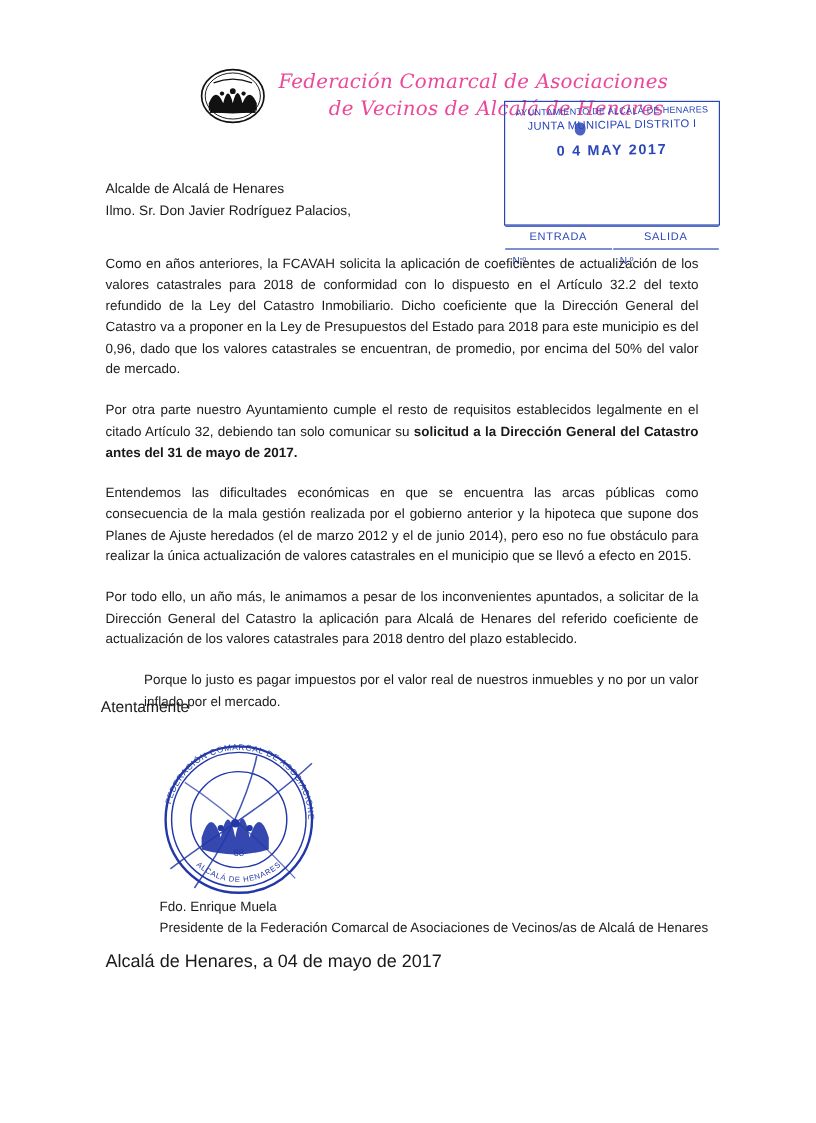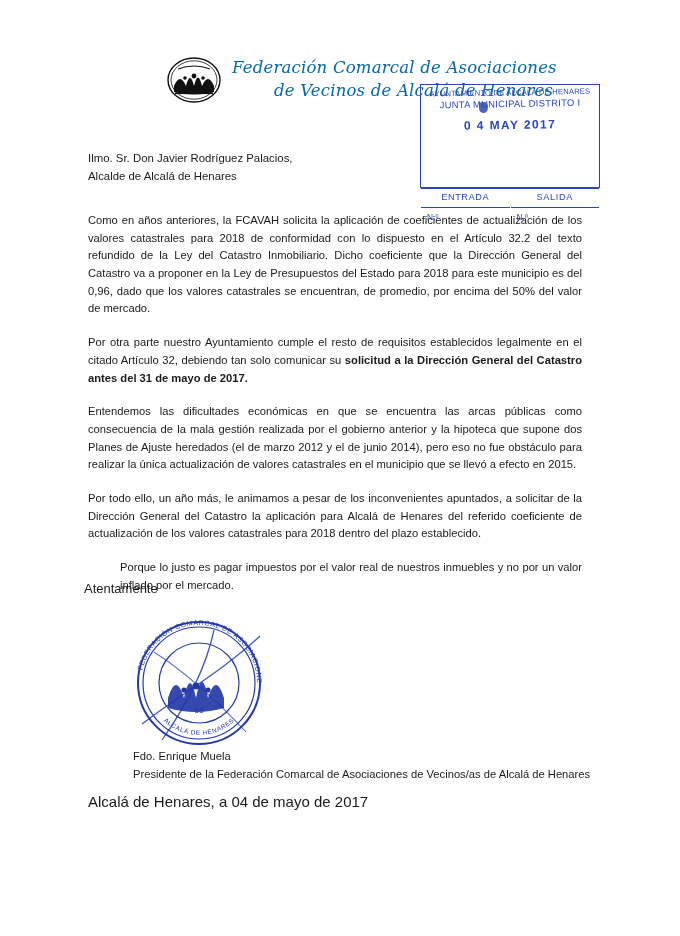--- a/index.html
+++ b/index.html
@@ -39,21 +39,21 @@
   }
   .crest svg { display:block; }
 
   .org-name {
     position: absolute;
     left: 232px;
     top: 30px;
     width: 420px;
     font-family: "DejaVu Serif", serif;
     font-style: italic;
-    color: #0369a1;
+    color: #ec4899;
     line-height: 1.42;
   }
   .org-line1 {
     font-size: 16.5px;
     letter-spacing: 0.2px;
     white-space: nowrap;
   }
   .org-line2 {
     font-size: 16.5px;
     letter-spacing: 0.2px;
@@ -223,22 +223,22 @@
         <div class="stamp-col-body">N.º</div>
       </div>
       <div class="stamp-col">
         <div class="stamp-col-head">SALIDA</div>
         <div class="stamp-col-body">N.º</div>
       </div>
     </div>
   </div>
 
   <div class="addressee">
+    <div>Alcalde de Alcalá de Henares</div>
     <div>Ilmo. Sr. Don Javier Rodríguez Palacios,</div>
-    <div>Alcalde de Alcalá de Henares</div>
   </div>
 
   <div class="content">
     <p>Como en años anteriores, la FCAVAH solicita la aplicación de coeficientes de actualización de los valores catastrales para 2018 de conformidad con lo dispuesto en el Artículo 32.2 del texto refundido de la Ley del Catastro Inmobiliario. Dicho coeficiente que la Dirección General del Catastro va a proponer en la Ley de Presupuestos del Estado para 2018 para este municipio es del 0,96, dado que los valores catastrales se encuentran, de promedio, por encima del 50% del valor de mercado.</p>
     <p><span>Por otra parte nuestro Ayuntamiento cumple el resto de requisitos establecidos legalmente en el citado Artículo 32, debiendo tan solo comunicar su </span><b>solicitud a la Dirección General del Catastro antes del 31 de mayo de 2017.</b></p>
     <p>Entendemos las dificultades económicas en que se encuentra las arcas públicas como consecuencia de la mala gestión realizada por el gobierno anterior y la hipoteca que supone dos Planes de Ajuste heredados (el de marzo 2012 y el de junio 2014), pero eso no fue obstáculo para realizar la única actualización de valores catastrales en el municipio que se llevó a efecto en 2015.</p>
     <p>Por todo ello, un año más, le animamos a pesar de los inconvenientes apuntados, a solicitar de la Dirección General del Catastro la aplicación para Alcalá de Henares del referido coeficiente de actualización de los valores catastrales para 2018 dentro del plazo establecido.</p>
     <p>Porque lo justo es pagar impuestos por el valor real de nuestros inmuebles y no por un valor inflado por el mercado.</p>
   </div>
 

